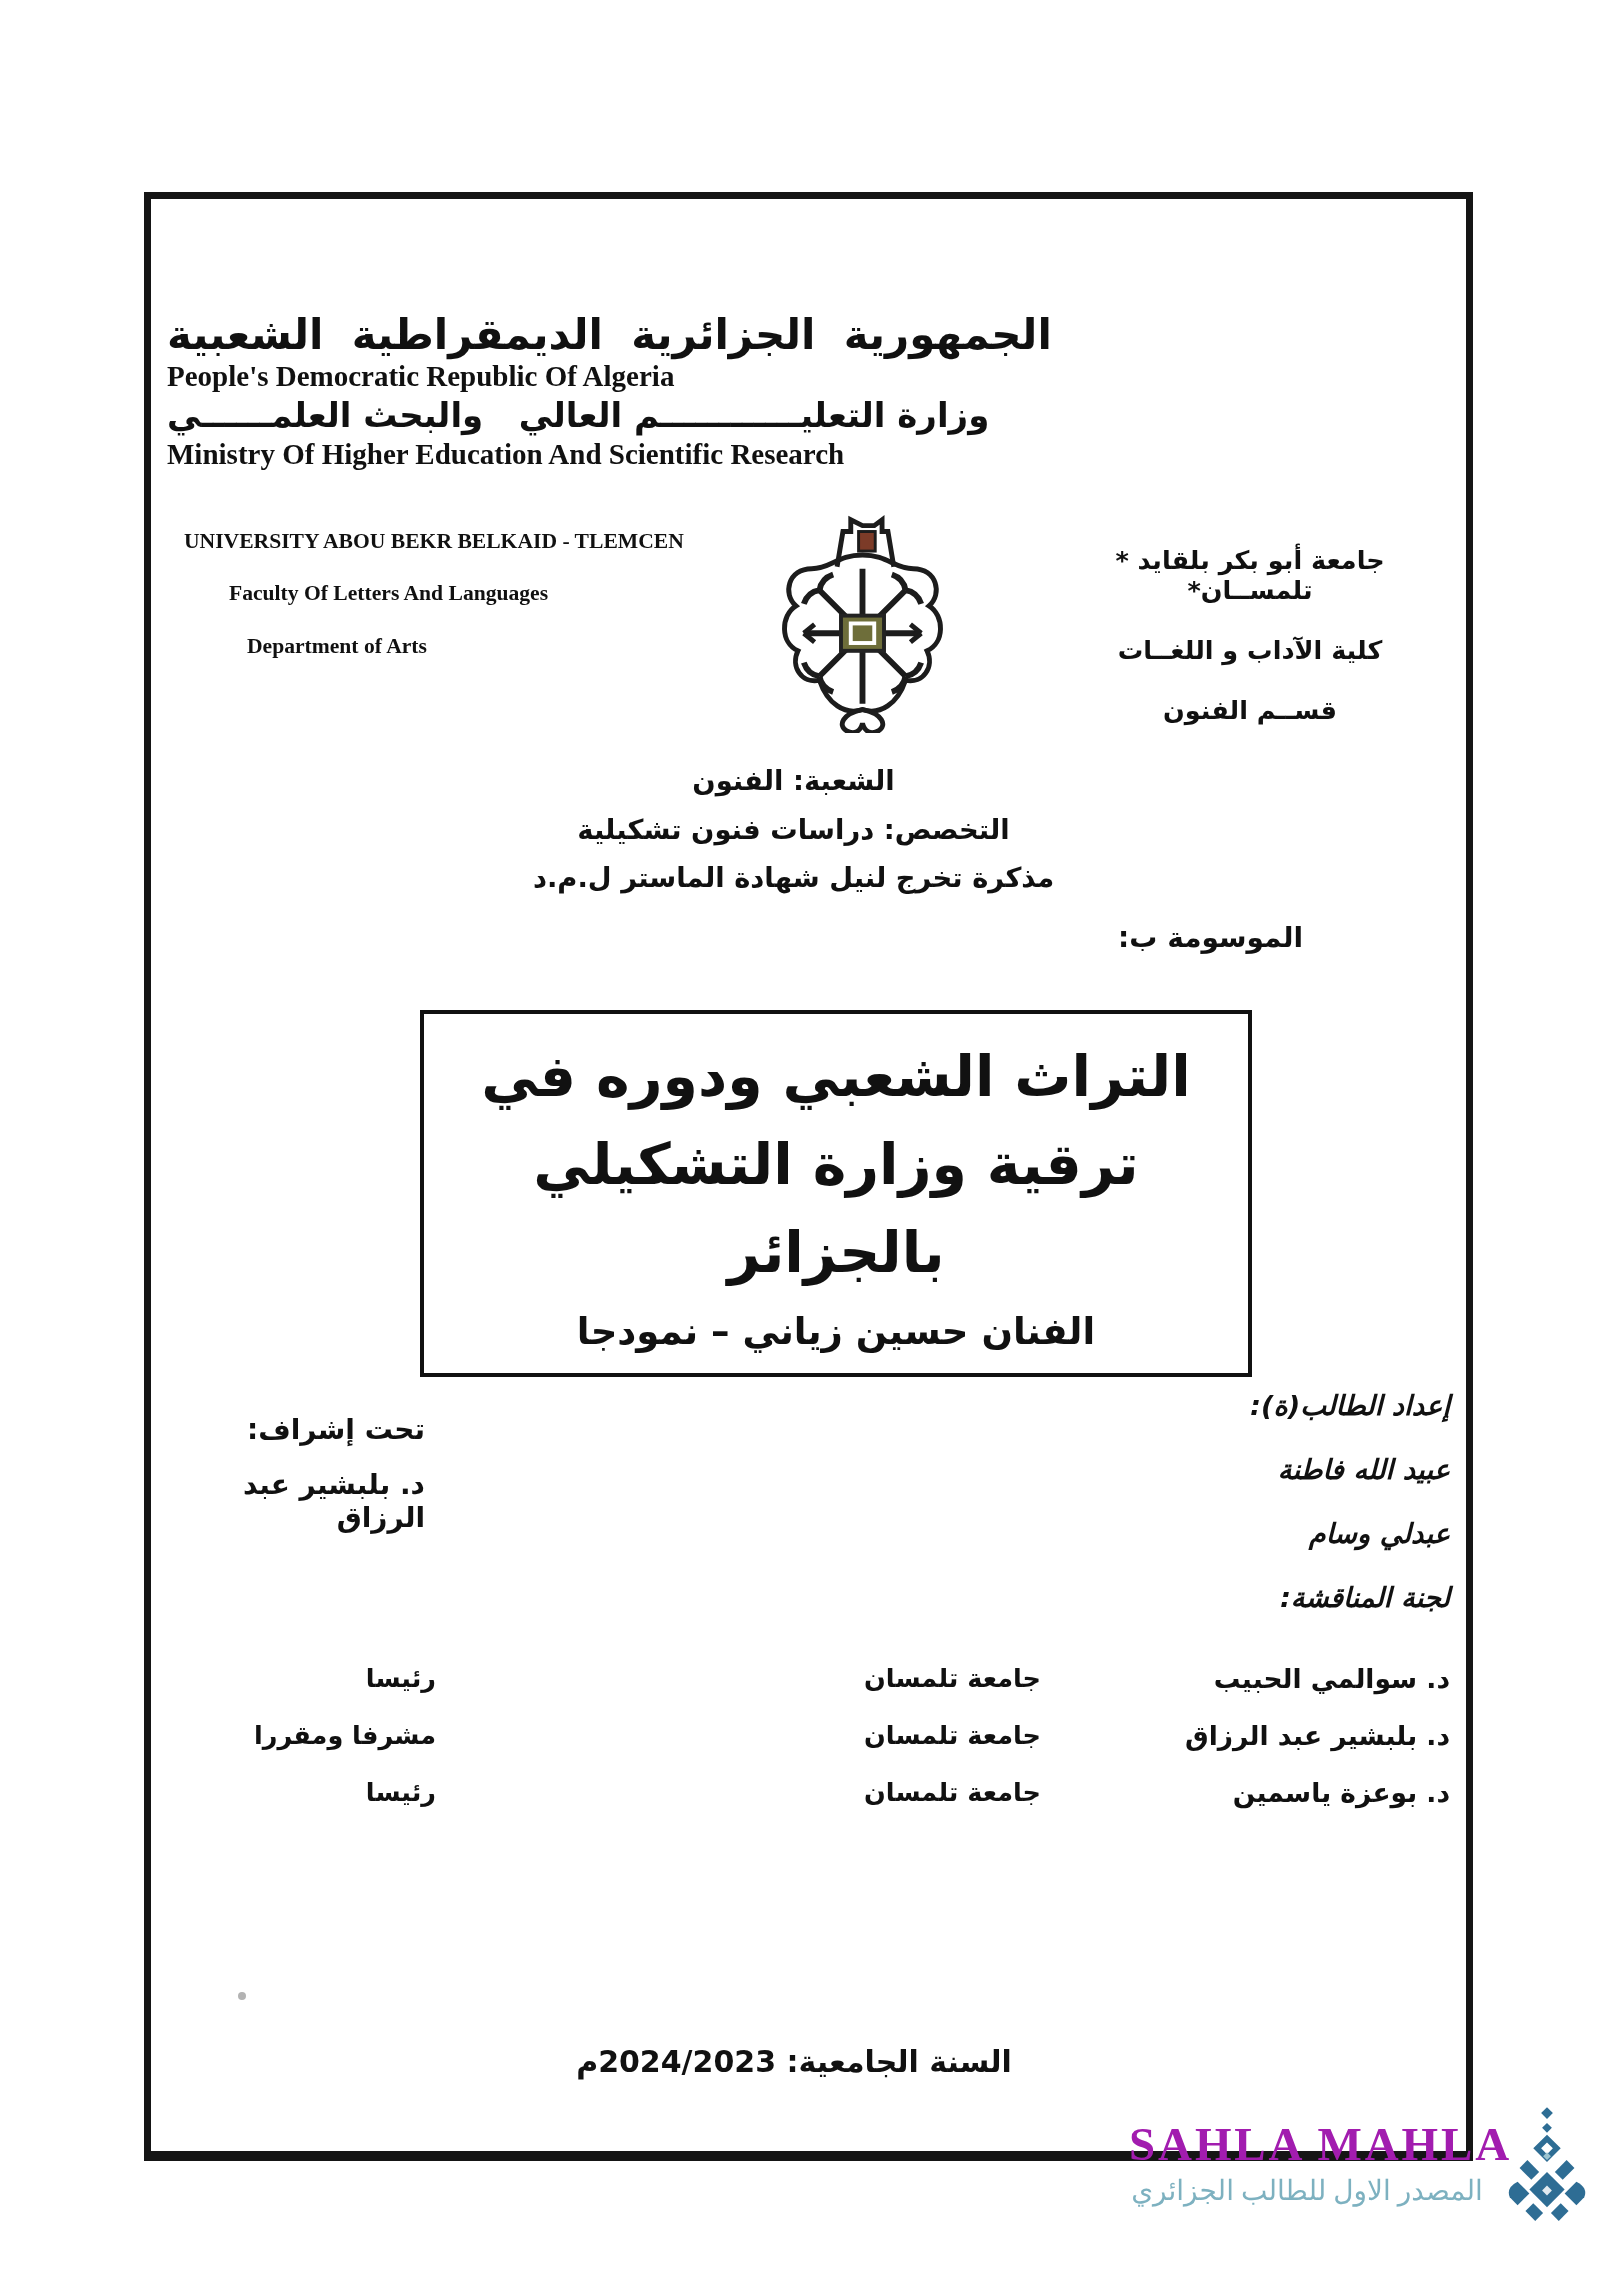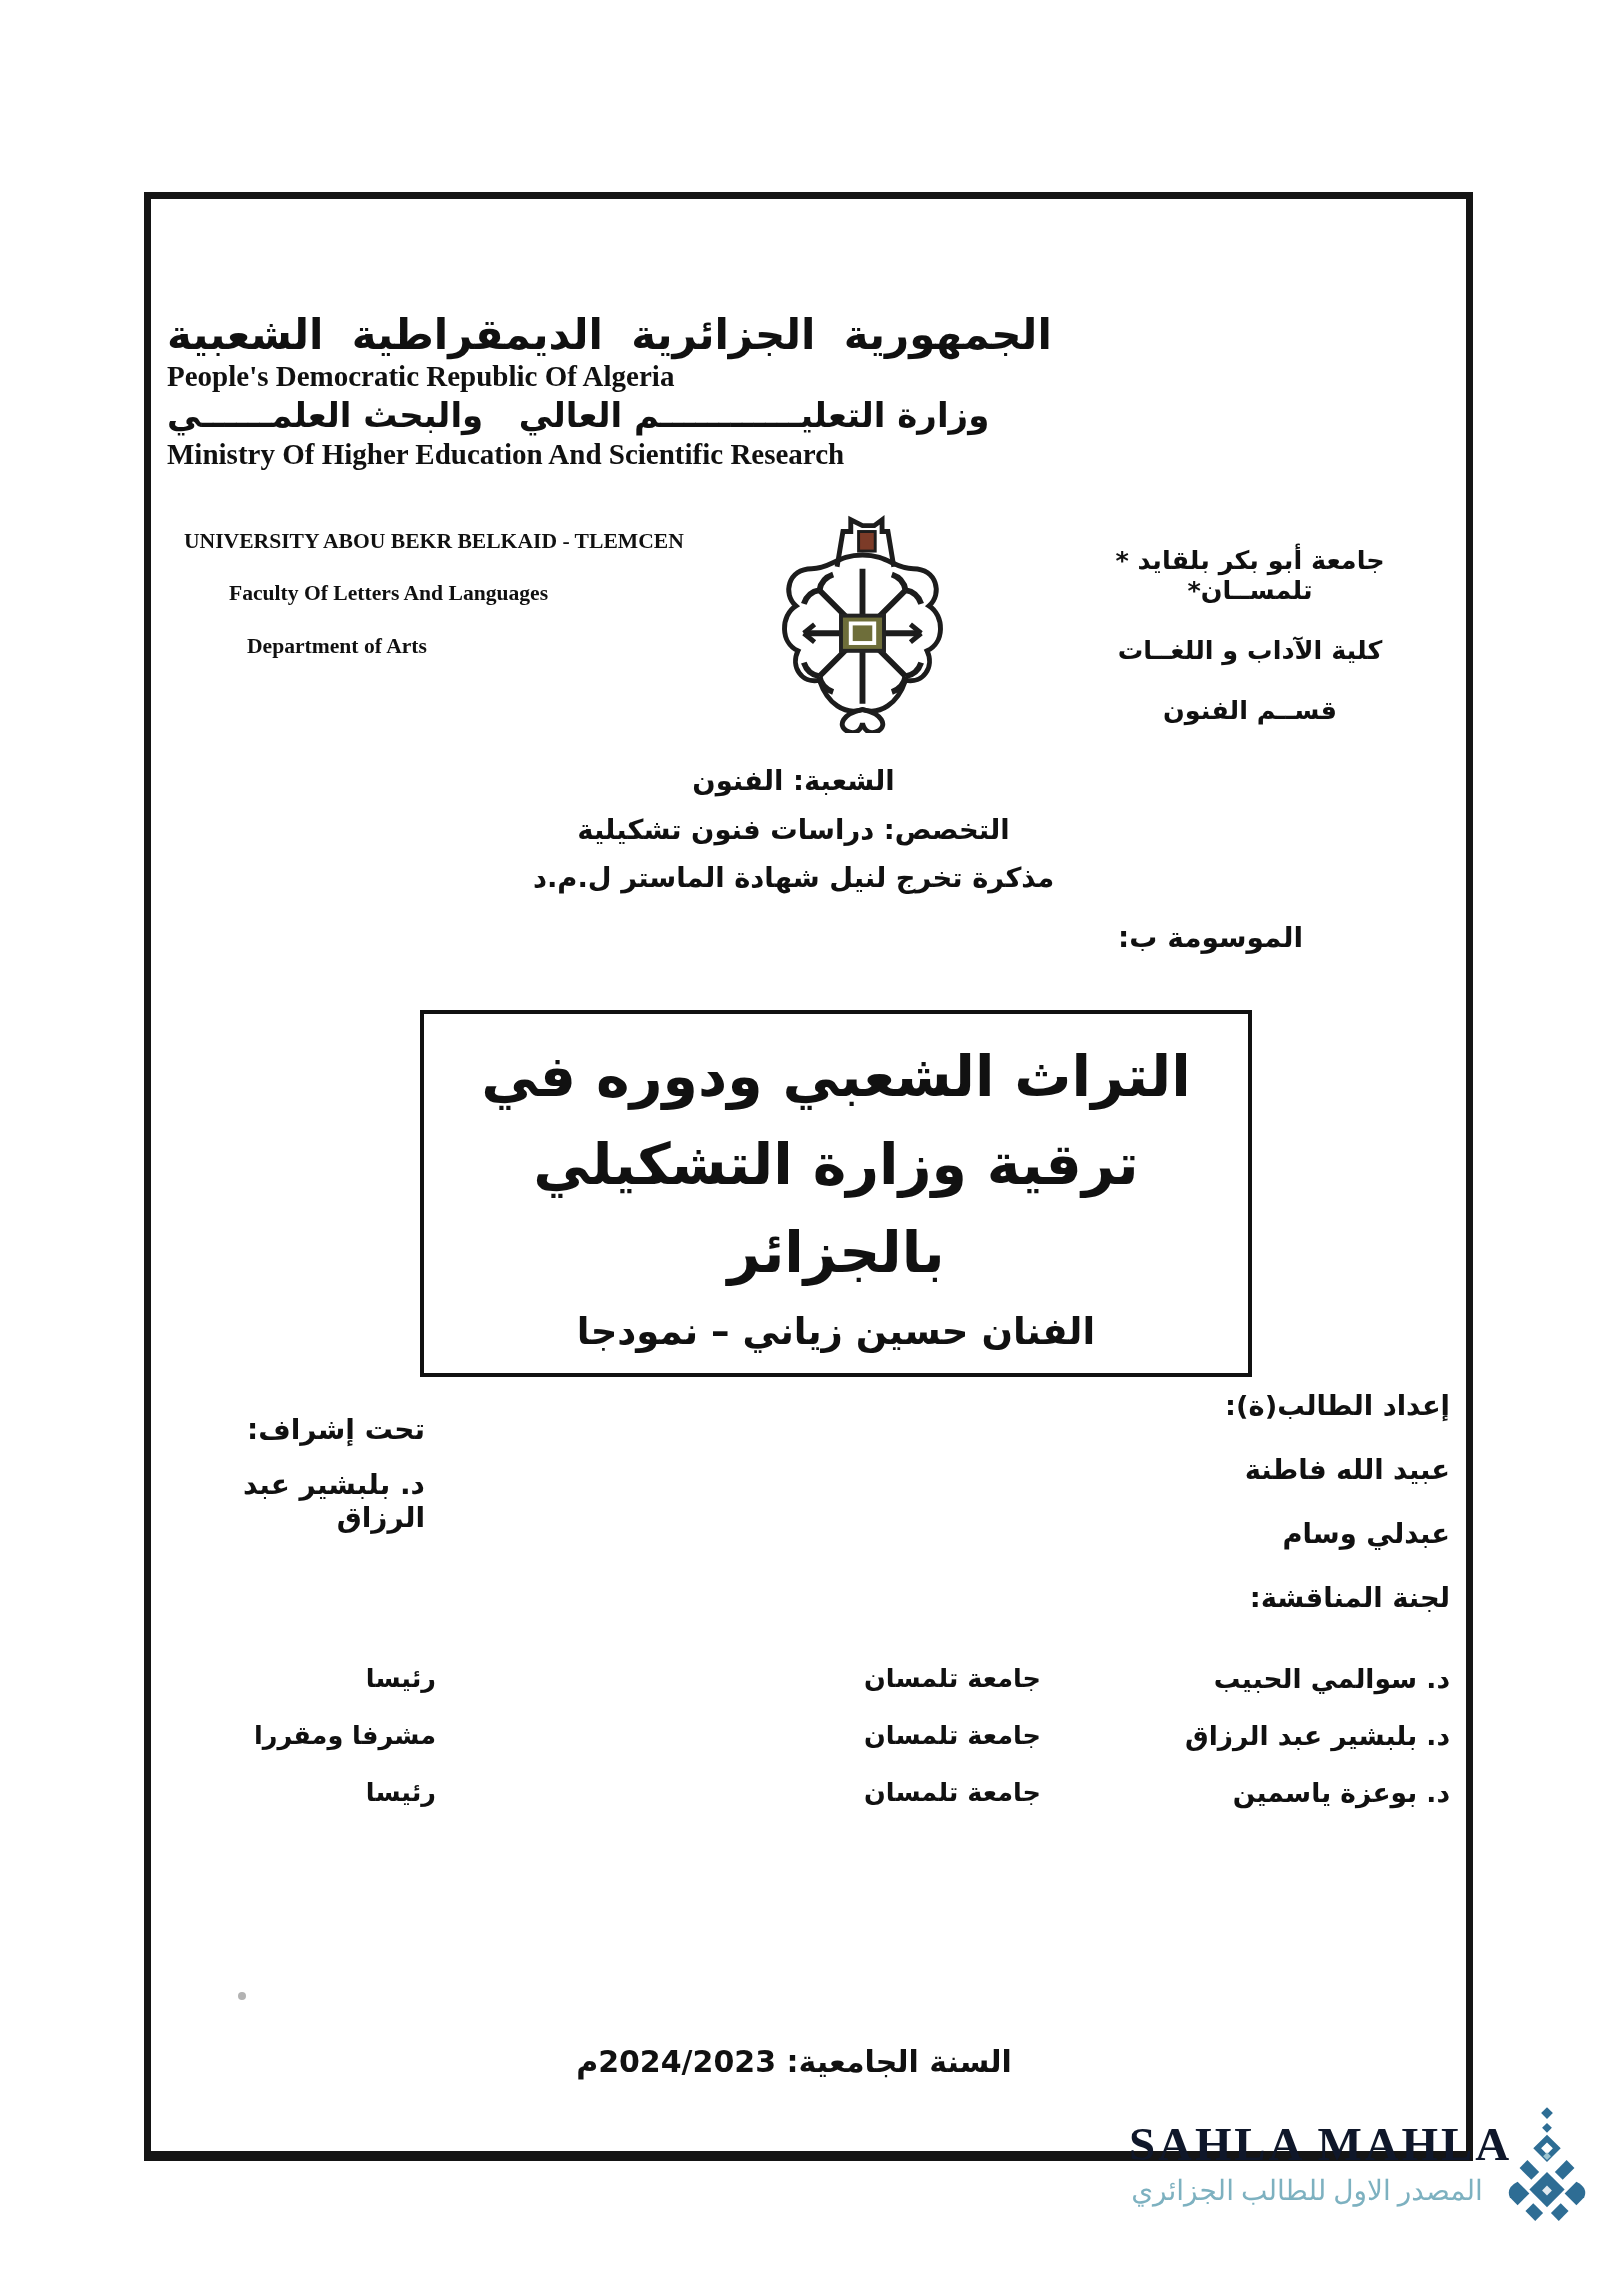--- a/index.html
+++ b/index.html
@@ -41,40 +41,40 @@
 
   
   .title-box{
     position:absolute;left:420px;top:1010px;width:832px;box-sizing:border-box;
     border:4.9px solid #111;padding:17.6px 11.8px 19.6px;text-align:center;
   }
   .t-line{font-size:57px;font-weight:700;line-height:1.55;}
   .t-sub{font-size:37px;font-weight:700;margin-top:13.7px;}
 
   
-  .authors{position:absolute;right:171px;top:1390px;width:412px;text-align:right;font-size:27.4px;}
+  .authors{position:absolute;right:171px;top:1390px;width:412px;text-align:right;font-size:27.4px;font-style:italic;}
   .authors div{margin-bottom:33px;}
   .supervision{position:absolute;left:174px;top:1413px;width:251px;text-align:right;font-size:28px;}
   .supervision div{margin-bottom:21.6px;}
 
   
   .c-name{position:absolute;right:171px;width:412px;text-align:right;font-size:26.5px;}
   .c-univ{position:absolute;left:835px;width:235px;text-align:center;font-size:25.5px;}
   .c-role{position:absolute;left:181px;width:255px;text-align:right;font-size:25.5px;}
   .r1{top:1663px;} .r2{top:1720px;} .r3{top:1777px;}
 
   
   .year{position:absolute;left:294px;top:2044px;width:1000px;text-align:center;font-size:30px;}
   .dot{position:absolute;left:238px;top:1992px;width:7.8px;height:7.8px;border-radius:50%;
        background:#8a8a8a;opacity:.65;}
 
   
   .wm{position:absolute;z-index:5;}
   .wm-brand{left:1129px;top:2117px;font-family:"Liberation Serif",serif;font-weight:700;
-            font-size:47px;letter-spacing:2.9px;color:#0f172a;}
+            font-size:47px;letter-spacing:2.9px;color:#a21caf;}
   .wm-tagline{left:1117px;top:2174px;width:380px;text-align:center;direction:rtl;
               font-size:28px;font-weight:400;color:#7db1c0;font-family:Liberation Serif, serif;}
   .wm-mark{left:1498px;top:2107px;width:98px;height:118px;}
 </style>
 </head>
 <body>
 
 <div class="page">
 
   <div class="frame"></div>

